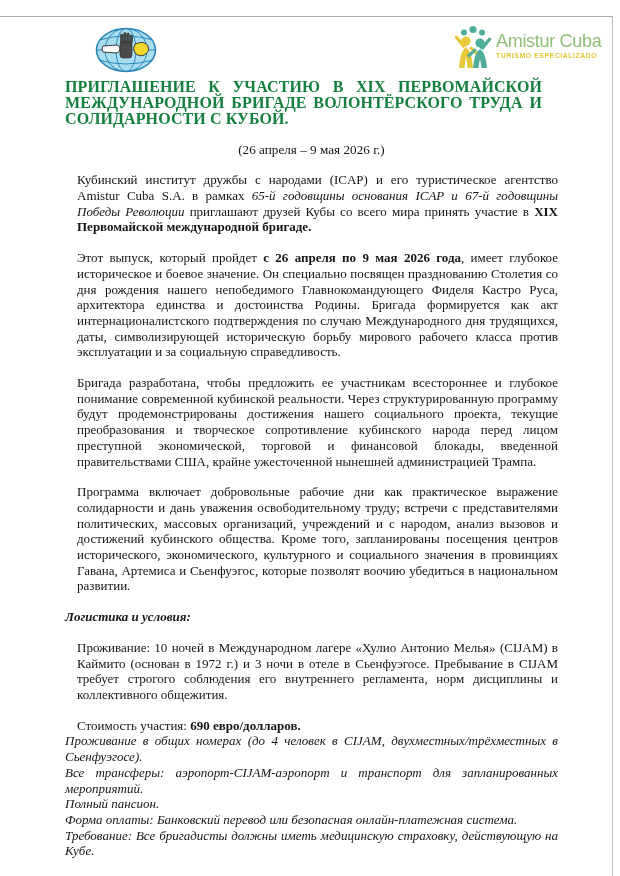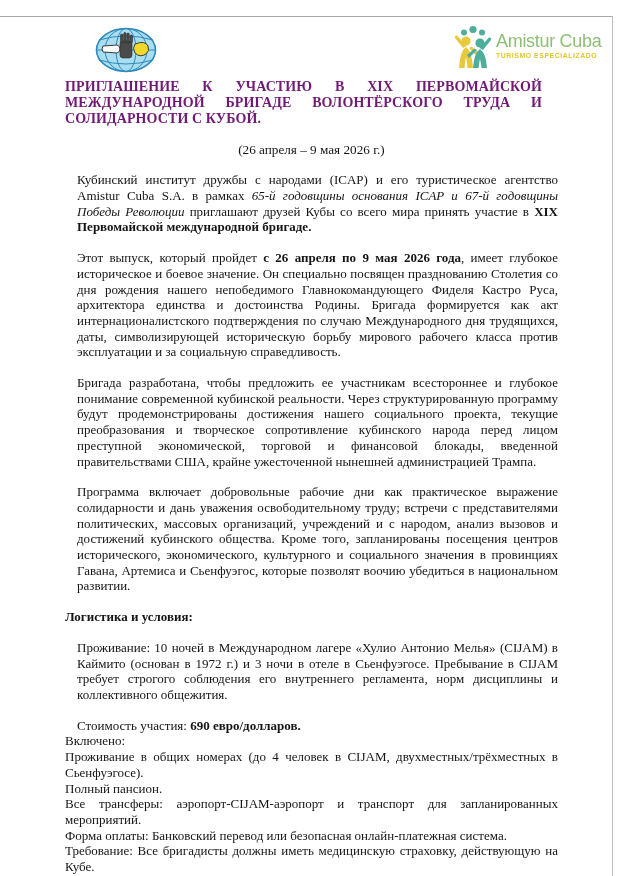--- a/index.html
+++ b/index.html
@@ -14,27 +14,27 @@
     box-sizing:border-box;padding:8px 54px 0 65px;overflow:hidden;background:#fff;
   }
   .logo-row{position:relative;height:50px;margin-bottom:2px;}
   .icap-logo{position:absolute;left:30px;top:2px;width:62px;height:46px;}
   .amistur-logo{position:absolute;left:388px;top:0;display:flex;align-items:flex-start;width:150px;}
   .amistur-mark{width:40px;height:44px;flex:0 0 auto;}
   .amistur-textcol{margin-left:3px;padding-top:7px;font-family:"Liberation Sans","DejaVu Sans",sans-serif;}
   .amistur-name{font-size:18px;line-height:18px;color:#8fbe76;letter-spacing:-0.3px;}
   .amistur-sub{font-size:6.9px;font-weight:bold;color:#e2c52e;letter-spacing:0.55px;margin-top:2px;}
   h1.doc-title{
-    margin:4px 16px 0 0;font-size:14px;line-height:16.2px;font-weight:bold;color:#701a75;
+    margin:4px 16px 0 0;font-size:16px;line-height:16.2px;font-weight:bold;color:#15803d;
     text-align:justify;letter-spacing:0.1px;
   }
   .date-line{margin:14px 0 0 0;text-align:center;font-size:13.2px;line-height:15.7px;}
   .motto{margin:0;font-weight:bold;font-size:13.2px;line-height:15.7px;text-align:left;}
   p.para{margin:15px 0 0 12px;font-size:13px;line-height:15.7px;text-align:justify;}
-  p.tight{margin:0;}
+  p.tight{margin:0;font-style:italic;}
   p.bold{font-weight:bold;}
   .section{margin-top:15px;}
 </style>
 </head>
 <body>
 
 <div class="page">
 
   <div class="logo-row">
 
@@ -96,21 +96,20 @@
 
   <p class="para"><span>Кубинский институт дружбы с народами (ICAP) и его туристическое агентство Amistur Cuba S.A. в рамках </span><span style="font-style: italic;">65-й годовщины основания ICAP и 67-й годовщины Победы Революции</span><span> приглашают друзей Кубы со всего мира принять участие в </span><span style="font-weight: bold;">XIX Первомайской международной бригаде.</span></p>
   <p class="para"><span>Этот выпуск, который пройдет </span><span style="font-weight: bold;">с 26 апреля по 9 мая 2026 года</span><span>, имеет глубокое историческое и боевое значение. Он специально посвящен празднованию Столетия со дня рождения нашего непобедимого Главнокомандующего Фиделя Кастро Руса, архитектора единства и достоинства Родины. Бригада формируется как акт интернационалистского подтверждения по случаю Международного дня трудящихся, даты, символизирующей историческую борьбу мирового рабочего класса против эксплуатации и за социальную справедливость.</span></p>
   <p class="para"><span>Бригада разработана, чтобы предложить ее участникам всестороннее и глубокое понимание современной кубинской реальности. Через структурированную программу будут продемонстрированы достижения нашего социального проекта, текущие преобразования и творческое сопротивление кубинского народа перед лицом преступной экономической, торговой и финансовой блокады, введенной правительствами США, крайне ужесточенной нынешней администрацией Трампа.</span></p>
   <p class="para"><span>Программа включает добровольные рабочие дни как практическое выражение солидарности и дань уважения освободительному труду; встречи с представителями политических, массовых организаций, учреждений и с народом, анализ вызовов и достижений кубинского общества. Кроме того, запланированы посещения центров исторического, экономического, культурного и социального значения в провинциях Гавана, Артемиса и Сьенфуэгос, которые позволят воочию убедиться в национальном развитии.</span></p>
 
   <div class="section">
     <p class="para tight bold">Логистика и условия:</p>
     <p class="para">Проживание: 10 ночей в Международном лагере «Хулио Антонио Мелья» (CIJAM) в Каймито (основан в 1972 г.) и 3 ночи в отеле в Сьенфуэгосе. Пребывание в CIJAM требует строгого соблюдения его внутреннего регламента, норм дисциплины и коллективного общежития.</p>
     <p class="para"><span>Стоимость участия: </span><span style="font-weight: bold;">690 евро/долларов.</span></p>
-    <p class="para tight">Включено:</p>
     <p class="para tight">Проживание в общих номерах (до 4 человек в CIJAM, двухместных/трёхместных в Сьенфуэгосе).</p>
+    <p class="para tight">Все трансферы: аэропорт-CIJAM-аэропорт и транспорт для запланированных мероприятий.</p>
     <p class="para tight">Полный пансион.</p>
-    <p class="para tight">Все трансферы: аэропорт-CIJAM-аэропорт и транспорт для запланированных мероприятий.</p>
     <p class="para tight">Форма оплаты: Банковский перевод или безопасная онлайн-платежная система.</p>
     <p class="para tight">Требование: Все бригадисты должны иметь медицинскую страховку, действующую на Кубе.</p>
   </div>
 
 </div>
 
 </body></html>

